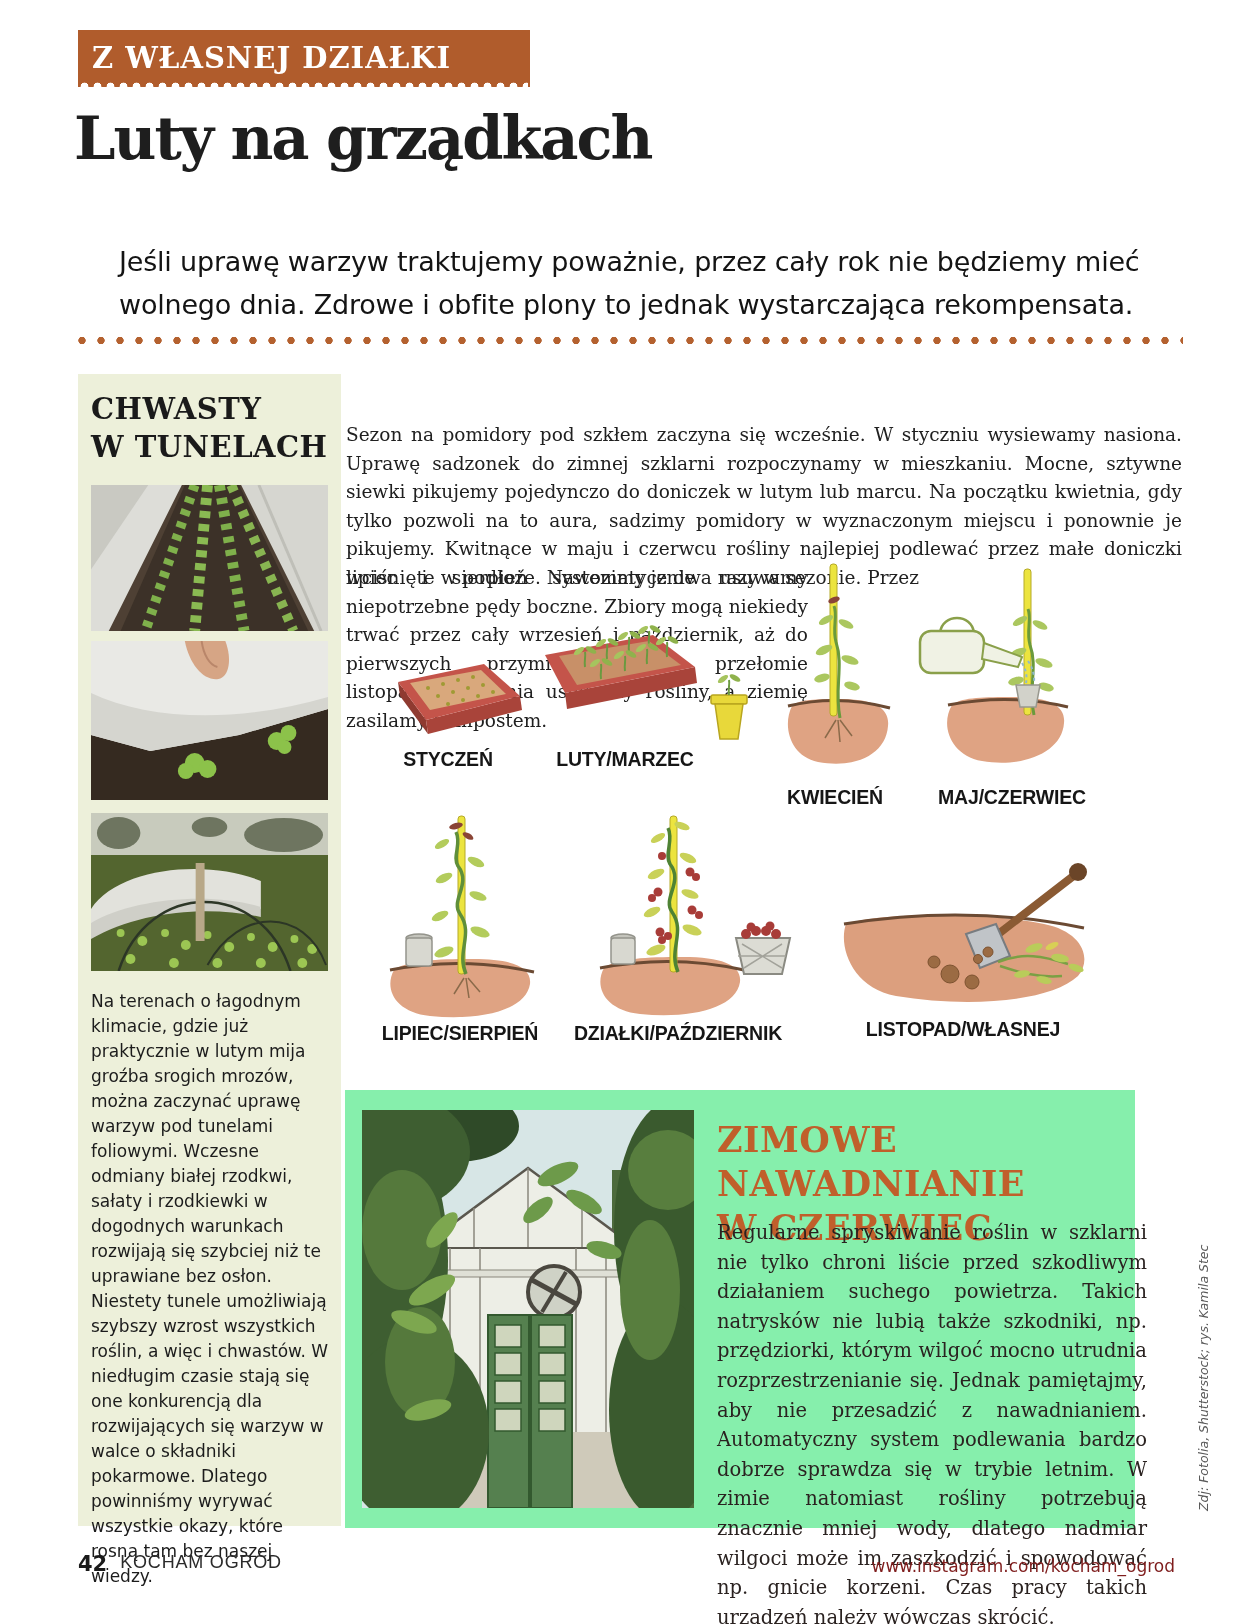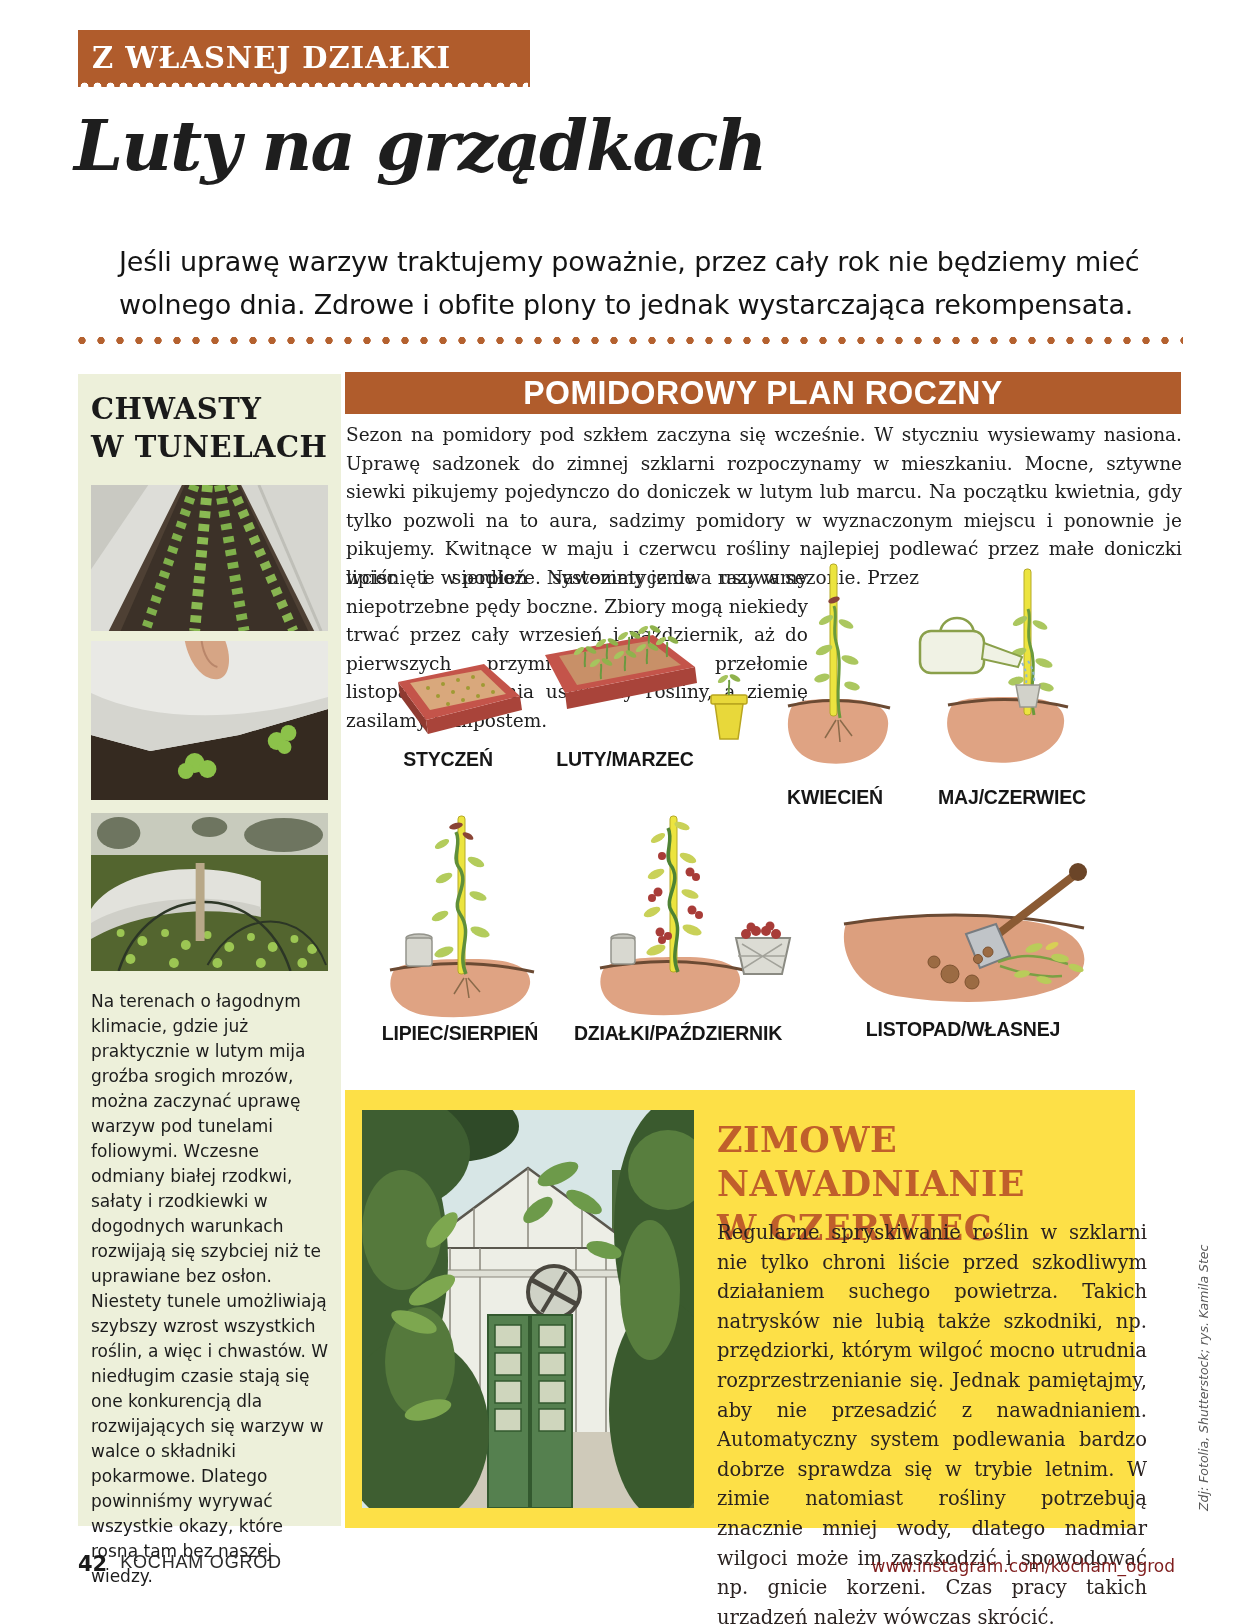--- a/index.html
+++ b/index.html
@@ -19,21 +19,21 @@
   }
   .kicker-perf {
     position:absolute; left:2px; bottom:-4px; width:calc(100% - 4px); height:9px;
     background-image:radial-gradient(circle at 4.5px 4.5px, #ffffff 3.6px, rgba(255,255,255,0) 4.2px);
     background-size:13px 9px; background-repeat:repeat-x;
   }
 
   
   .page-title {
     left:74px; top:104px; font-family:"DejaVu Serif", serif; font-weight:bold;
-    font-size:70px; letter-spacing:-2px; color:#1e1e1e; white-space:nowrap;font-style:italic;
+    font-size:59px; letter-spacing:-2px; color:#1e1e1e; white-space:nowrap;
   }
   .lede {
     left:78px; top:240px; width:1040px;
     font-size:27px; line-height:43px; color:#141414; letter-spacing:-0.2px;margin-left:41px;
   }
   .dotted-rule {
     left:78px; top:336px; width:1105px; height:9px;
     background-image:radial-gradient(circle at 4px 4.5px, #b4612f 3.4px, rgba(180,97,47,0) 4px);
     background-size:19px 9px; background-repeat:repeat-x;
   }
@@ -85,21 +85,21 @@
   }
   .lbl-jan    { left:368px; top:748px; width:160px; }
   .lbl-febmar { left:530px; top:748px; width:190px; }
   .lbl-apr    { left:770px; top:786px; width:130px; }
   .lbl-mayjun { left:912px; top:786px; width:200px; }
   .lbl-julaug { left:360px; top:1022px; width:200px; }
   .lbl-sepoct { left:548px; top:1022px; width:260px; }
   .lbl-novdec { left:833px; top:1018px; width:260px; }
 
   
-  .infobox { left:345px; top:1090px; width:790px; height:438px; background:#fde047; }
+  .infobox { left:345px; top:1090px; width:790px; height:438px; background:#86efac; }
   .infobox-photo { position:absolute; left:17px; top:20px; width:332px; height:398px; overflow:hidden; }
   .infobox-photo svg { display:block; width:100%; height:100%; }
   .infobox-title {
     position:absolute; left:372px; top:28px;
     font-family:"DejaVu Serif", serif; font-weight:bold; font-size:35px;
     line-height:44px; color:#c05f2b; letter-spacing:0.5px;
   }
   .infobox-body {
     position:absolute; left:372px; top:128px; width:430px;
     font-family:"DejaVu Serif", serif; font-size:19.5px; line-height:29.6px;
@@ -202,23 +202,20 @@
         </g>
         <path d="M28,158 C58,66 172,66 202,158" fill="none" stroke="#2c3626" stroke-width="2.5"></path>
         <path d="M118,152 C150,94 216,94 238,152" fill="none" stroke="#2c3626" stroke-width="2"></path>
         <rect x="106" y="50" width="9" height="78" fill="#b8a888"></rect>
       </svg>
     </div>
 
     <p class="sidebar-body">Na terenach o łagodnym klimacie, gdzie już praktycznie w lutym mija groźba srogich mrozów, można zaczynać uprawę warzyw pod tunelami foliowymi. Wczesne odmiany białej rzodkwi, sałaty i rzodkiewki w dogodnych warunkach rozwijają się szybciej niż te uprawiane bez osłon. Niestety tunele umożliwiają szybszy wzrost wszystkich roślin, a więc i chwastów. W niedługim czasie stają się one konkurencją dla rozwijających się warzyw w walce o składniki pokarmowe. Dlatego powinniśmy wyrywać wszystkie okazy, które rosną tam bez naszej wiedzy.</p>
   </aside>
 
-  <div class="abs article-bar">
-    <div class="article-bar-title">POMIDOROWY PLAN ROCZNY</div>
-  </div>
 
   <p class="abs article-body article-intro">Sezon na pomidory pod szkłem zaczyna się wcześnie. W styczniu wysiewamy nasiona. Uprawę sadzonek do zimnej szklarni rozpoczynamy w mieszkaniu. Mocne, sztywne siewki pikujemy pojedynczo do doniczek w lutym lub marcu. Na początku kwietnia, gdy tylko pozwoli na to aura, sadzimy pomidory w wyznaczonym miejscu i ponownie je pikujemy. Kwitnące w maju i czerwcu rośliny najlepiej podlewać przez małe doniczki wciśnięte w podłoże. Nawozimy je dwa razy w sezonie. Przez</p>
   <p class="abs article-body article-continued">lipiec i sierpień systematycznie usuwamy niepotrzebne pędy boczne. Zbiory mogą niekiedy trwać przez cały wrzesień i październik, aż do pierwszych przymrozków. Na przełomie listopada i grudnia usuwamy rośliny, a ziemię zasilamy kompostem.</p>
 
   <div class="illo illo-jan">
     <svg viewBox="0 0 160 95">
       <polygon points="30,30 58,68 60,82 32,44" fill="#8f3a30"></polygon>
       <polygon points="58,68 152,44 154,58 60,82" fill="#a9443a"></polygon>
       <polygon points="30,30 116,12 152,44 58,68" fill="#c4544a"></polygon>
       <polygon points="42,31 113,18 138,42 62,58" fill="#d9a87c"></polygon>

